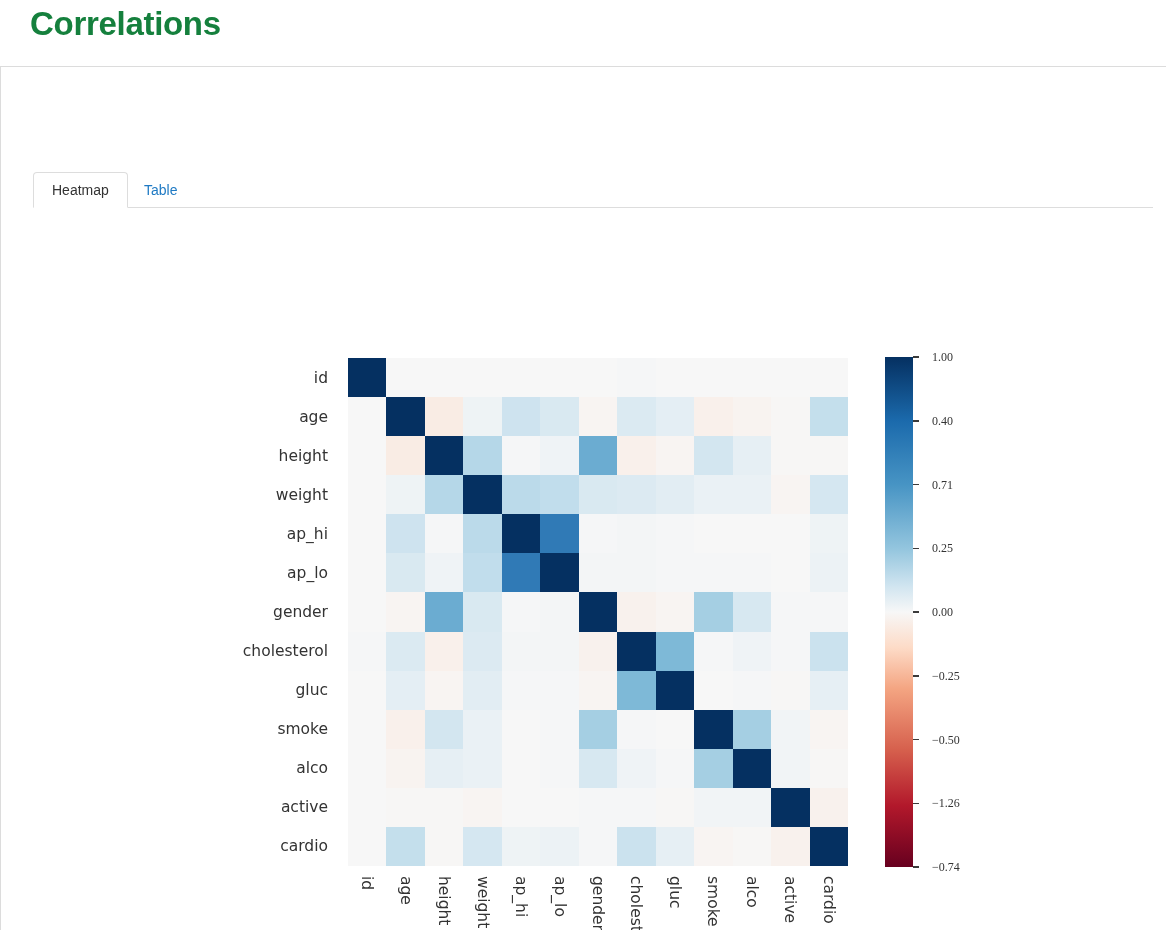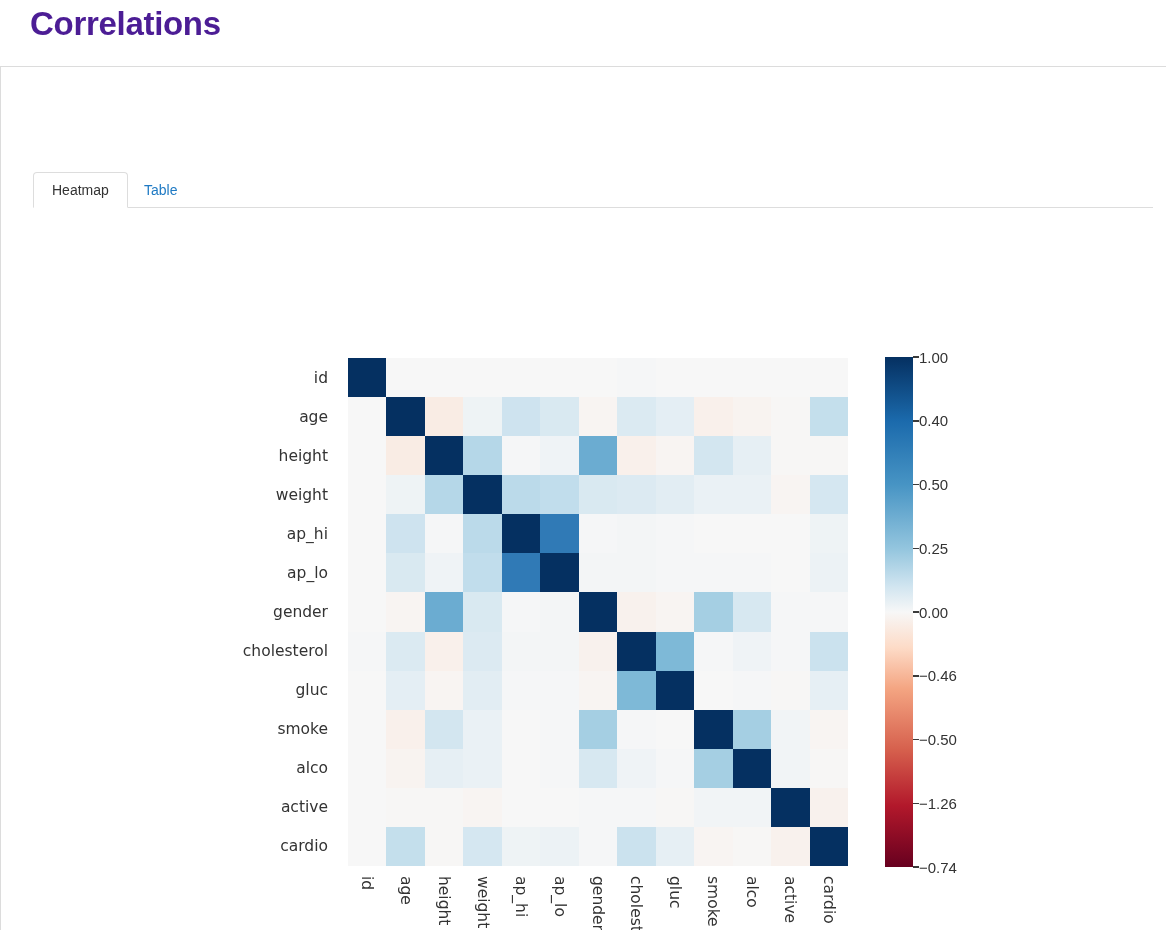--- a/index.html
+++ b/index.html
@@ -17,21 +17,21 @@
     overflow: hidden;
   }
 
   
   .page-title {
     position: absolute;
     left: 30px;
     top: 2px;
     font-size: 33px;
     font-weight: bold;
-    color: #4c1d95;
+    color: #15803d;
     letter-spacing: -0.3px;
     line-height: 44px;
   }
 
   
   .panel {
     position: absolute;
     left: 0px;
     top: 66px;
     width: 1166px;
@@ -229,24 +229,24 @@
     display: flex;
     align-items: center;
   }
   .cb-tick .mark {
     width: 6px;
     height: 1.5px;
     background: #3b3b3b;
     display: block;
   }
   .cb-tick .cb-label {
-    margin-left: 0;
-    font-size: 15px;
+    margin-left: 13px;
+    font-size: 12px;
     color: #333333;
-    font-family: Liberation Sans, sans-serif;
+    font-family: Liberation Serif, serif;
     white-space: nowrap;
     line-height: 1;
   }
 </style>
 </head>
 <body>
 
 <div id="page">
 
   <div class="page-title">Correlations</div>
@@ -500,33 +500,33 @@
             <div class="cb-tick" style="top: 0px;">
               <span class="mark"></span>
               <span class="cb-label">1.00</span>
             </div>
             <div class="cb-tick" style="top: 63.75px;">
               <span class="mark"></span>
               <span class="cb-label">0.40</span>
             </div>
             <div class="cb-tick" style="top: 127.5px;">
               <span class="mark"></span>
-              <span class="cb-label">0.50</span>
+              <span class="cb-label">0.71</span>
             </div>
             <div class="cb-tick" style="top: 191.25px;">
               <span class="mark"></span>
               <span class="cb-label">0.25</span>
             </div>
             <div class="cb-tick" style="top: 255px;">
               <span class="mark"></span>
               <span class="cb-label">0.00</span>
             </div>
             <div class="cb-tick" style="top: 318.75px;">
               <span class="mark"></span>
-              <span class="cb-label">−0.46</span>
+              <span class="cb-label">−0.25</span>
             </div>
             <div class="cb-tick" style="top: 382.5px;">
               <span class="mark"></span>
               <span class="cb-label">−0.50</span>
             </div>
             <div class="cb-tick" style="top: 446.25px;">
               <span class="mark"></span>
               <span class="cb-label">−1.26</span>
             </div>
             <div class="cb-tick" style="top: 510px;">

